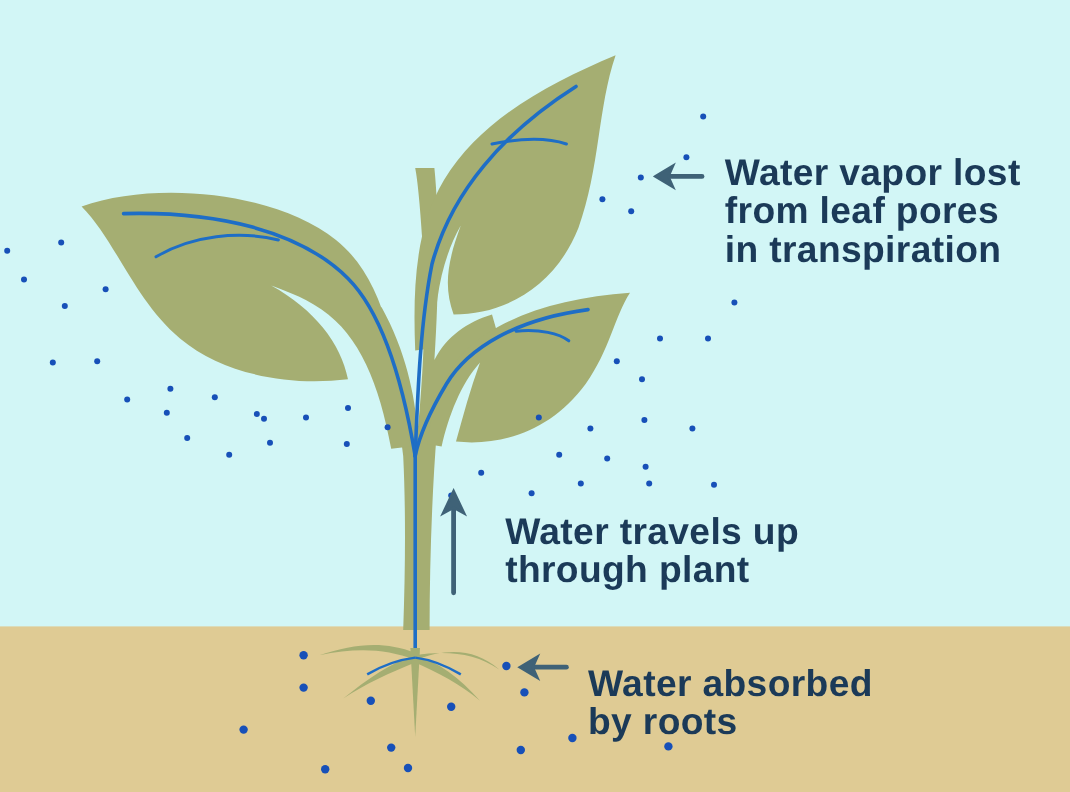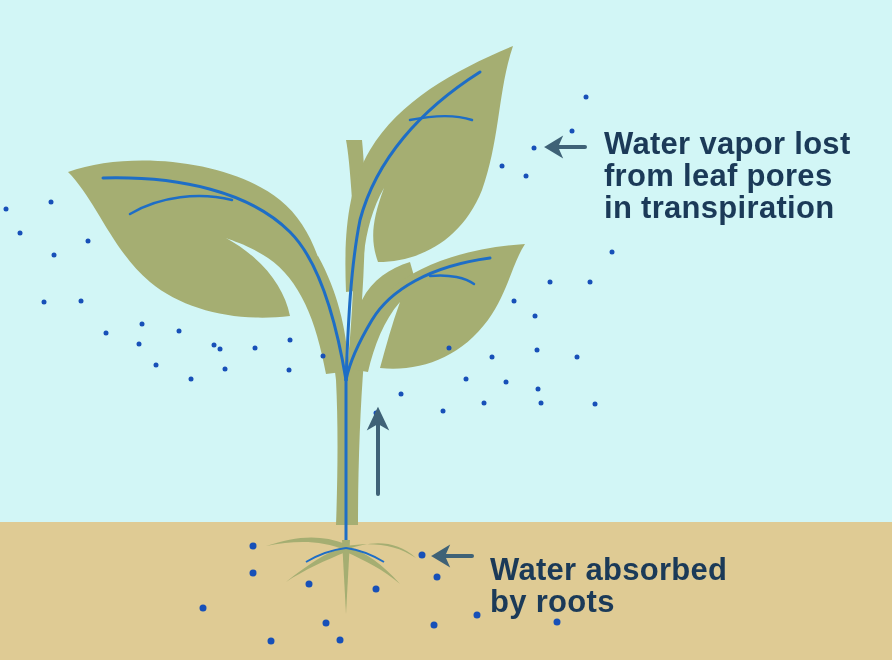--- a/index.html
+++ b/index.html
@@ -118,15 +118,17 @@
       <g>
         <line x1="472" y1="556" x2="440" y2="556"></line>
         <path d="M433 556 L448 547 L444 556 L448 565 Z" stroke-width="2"></path>
       </g>
     </g>
   </svg>
 
   <div class="label" id="label-vapor">Water vapor lost
 from leaf pores
 in transpiration</div>
+  <div class="label" id="label-travel">Water travels up
+through plant</div>
   <div class="label" id="label-roots">Water absorbed
 by roots</div>
 </div>
 
 </body></html>

